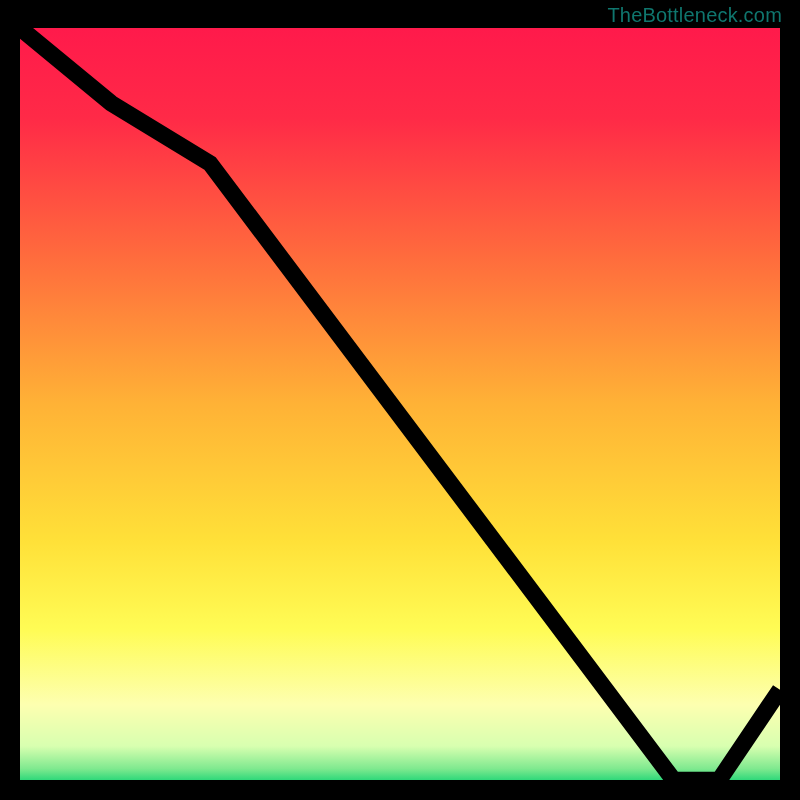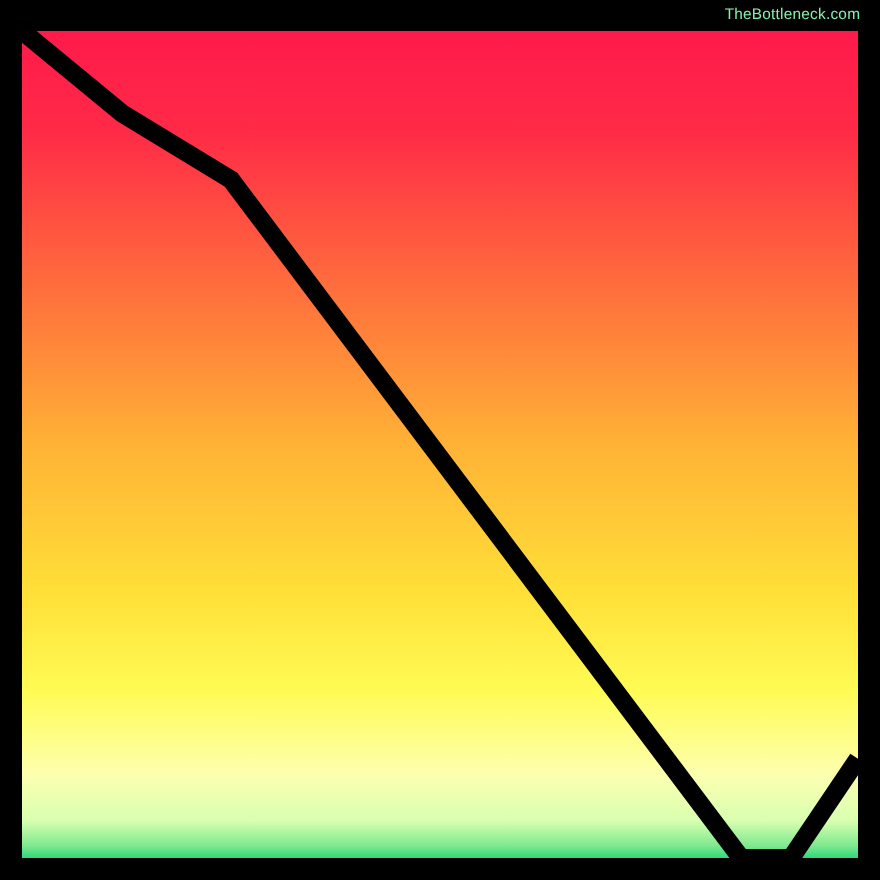--- a/index.html
+++ b/index.html
@@ -8,22 +8,22 @@
     width: 800px;
     height: 800px;
     background: #000;
     position: relative;
     font-family: Arial, Helvetica, sans-serif;
   }
   .watermark {
     position: absolute;
     top: 4px;
     right: 18px;
-    color: #86efac;
-    font-size: 14px;
+    color: #0f766e;
+    font-size: 20px;
     letter-spacing: 0.2px;
     z-index: 10;
   }
   .plot-area {
     position: absolute;
     left: 20px;
     top: 28px;
     width: 760px;
     height: 752px;
     background: #000;

